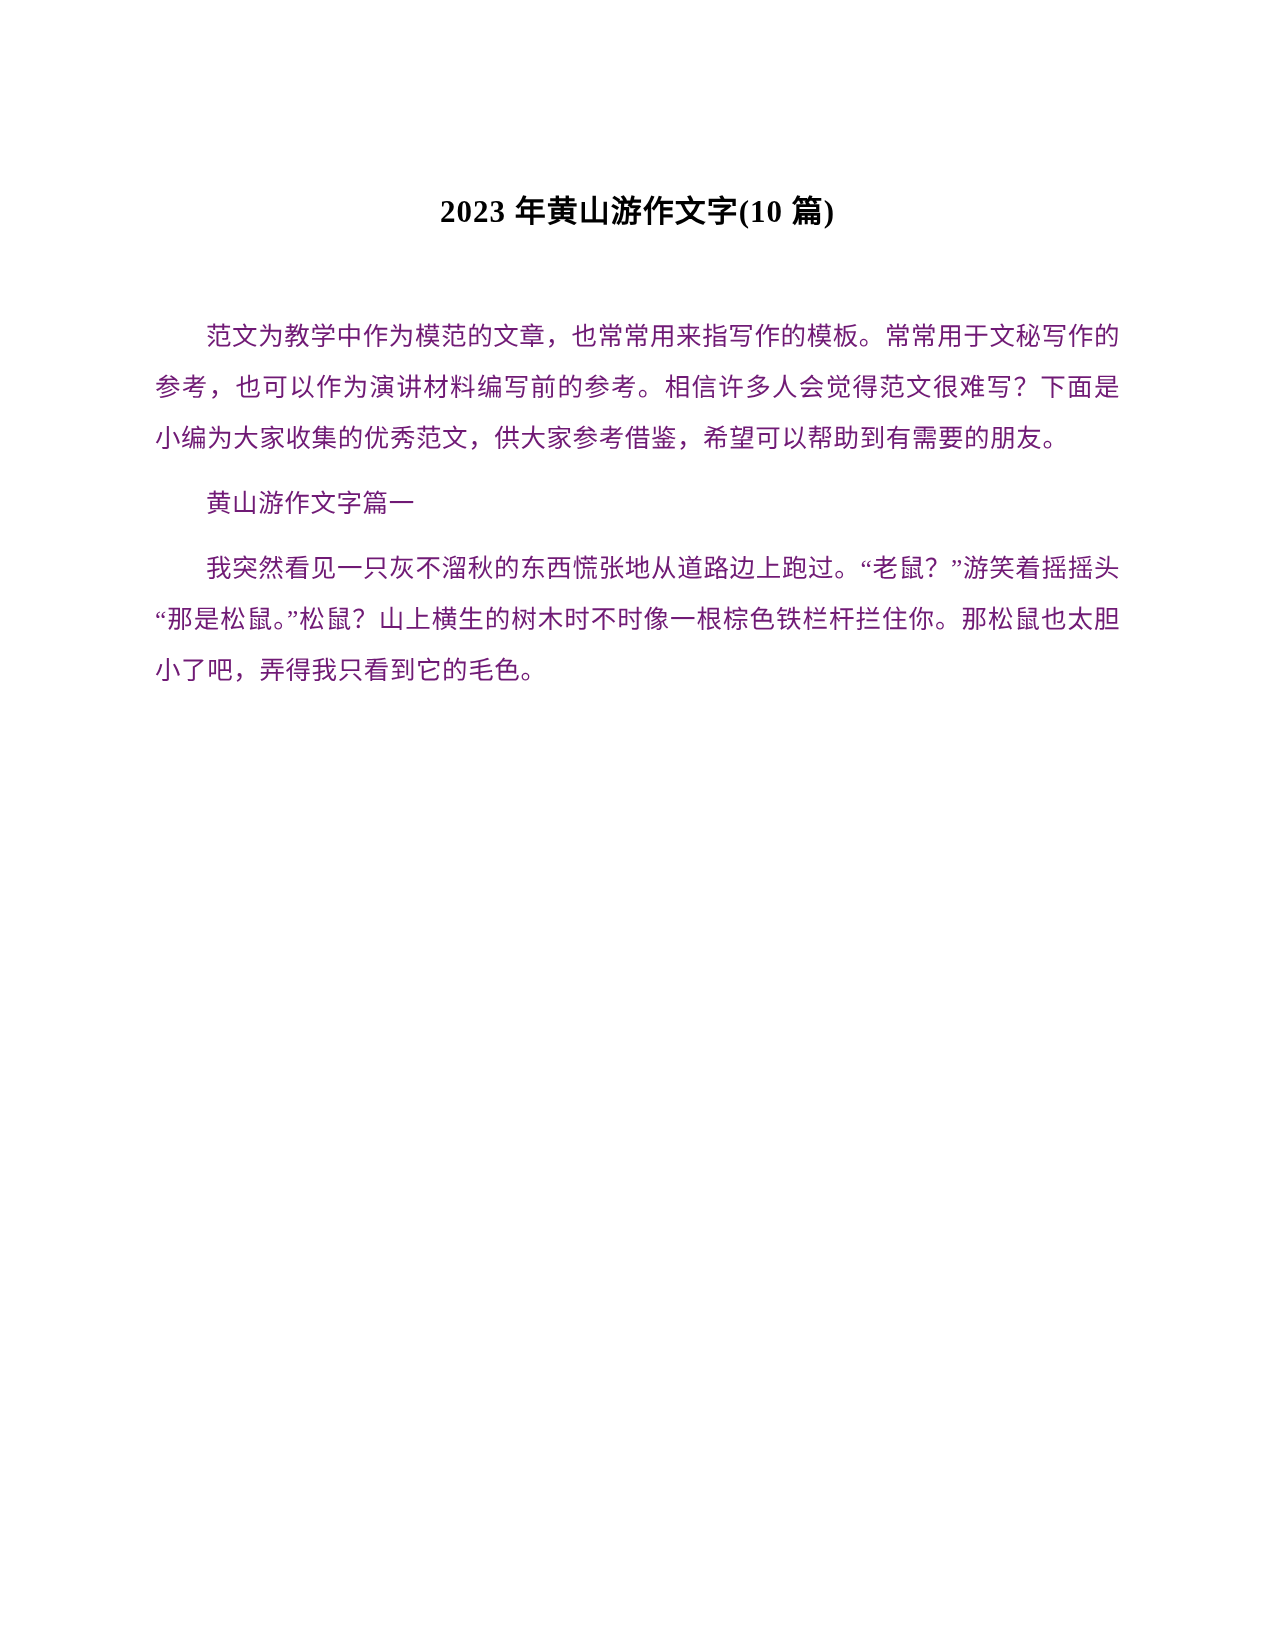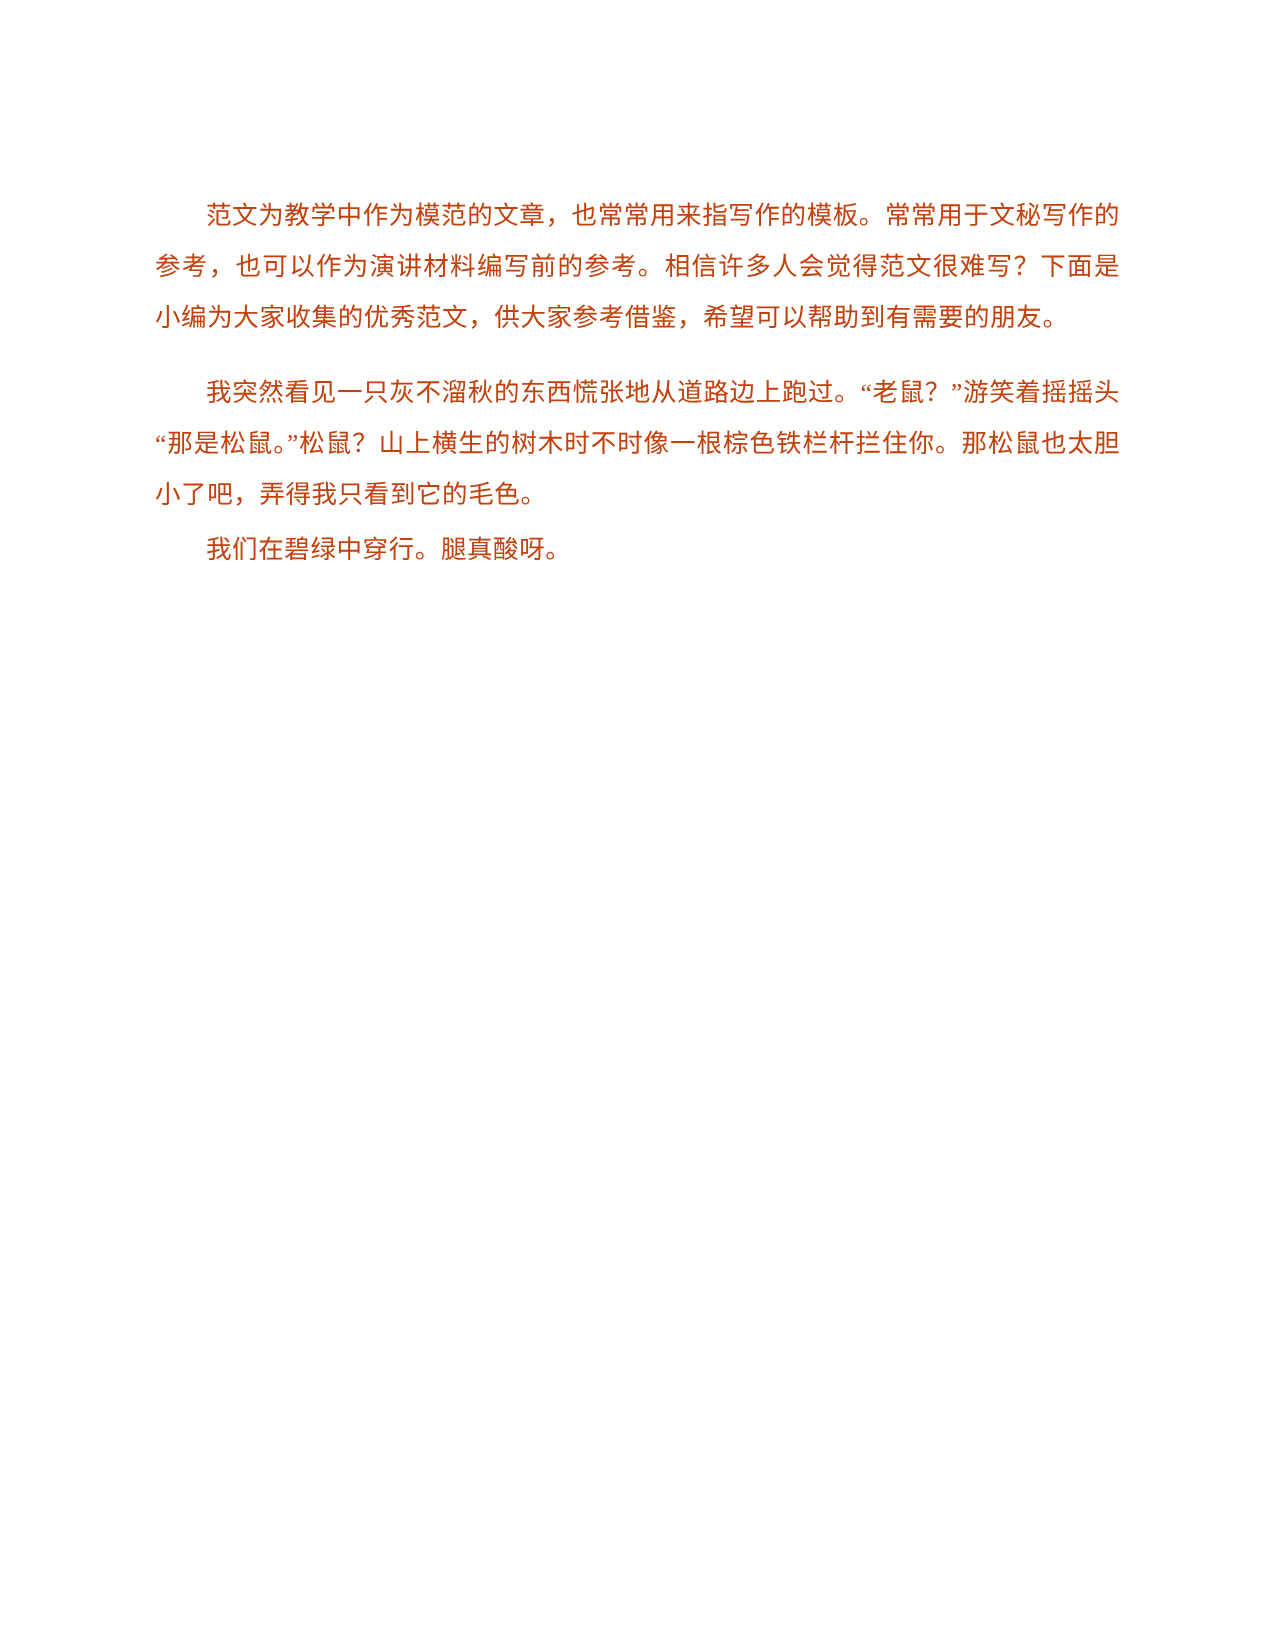--- a/index.html
+++ b/index.html
@@ -30,46 +30,47 @@
     margin: 0 0 78px 0;
     color: #000000;
   }
   .para {
     font-size: 25.5px;
     line-height: 51px;
     text-align: justify;
     text-justify: inter-ideograph;
     margin: 0 0 4px 0;
     letter-spacing: 0.6px;
-    color: #c2410c;
+    color: #701a75;
   }
   .para.indent {
     text-indent: 2em;
   }
   .para.heading-line {
     text-indent: 2em;
     margin-bottom: 4px;
   }
   .spacer-sm { height: 10px; }
 </style>
 </head>
 <body>
 
 <div class="page">
 
+  <h1 class="doc-title">2023 年黄山游作文字(10 篇)</h1>
 
   <div class="doc-body">
 
     <p class="para indent">范文为教学中作为模范的文章，也常常用来指写作的模板。常常用于文秘写作的参考，也可以作为演讲材料编写前的参考。相信许多人会觉得范文很难写？下面是小编为大家收集的优秀范文，供大家参考借鉴，希望可以帮助到有需要的朋友。</p>
 
     <div class="spacer-sm"></div>
 
+    <p class="para heading-line">黄山游作文字篇一</p>
 
 
 
     <div class="spacer-sm"></div>
 
     <p class="para indent">我突然看见一只灰不溜秋的东西慌张地从道路边上跑过。“老鼠？”游笑着摇摇头“那是松鼠。”松鼠？山上横生的树木时不时像一根棕色铁栏杆拦住你。那松鼠也太胆小了吧，弄得我只看到它的毛色。</p>
 
-    <p class="para indent">我们在碧绿中穿行。腿真酸呀。</p>
 
   </div>
 </div>
 
 </body></html>

